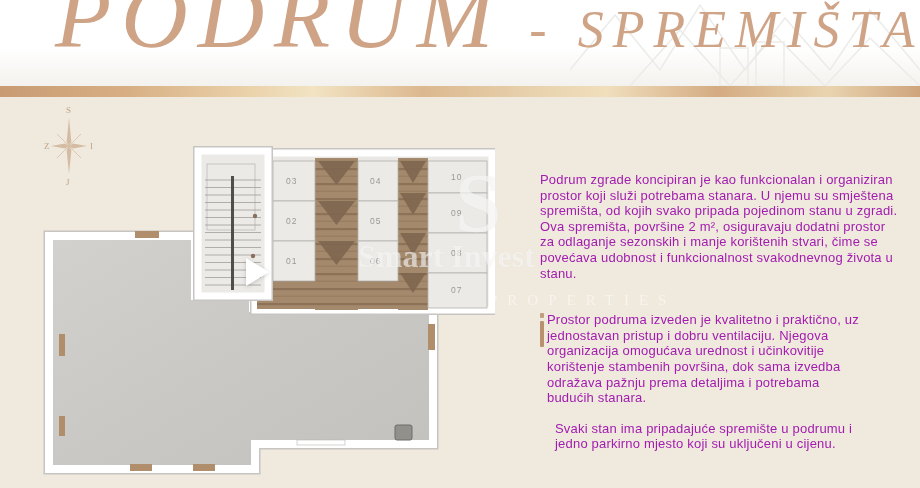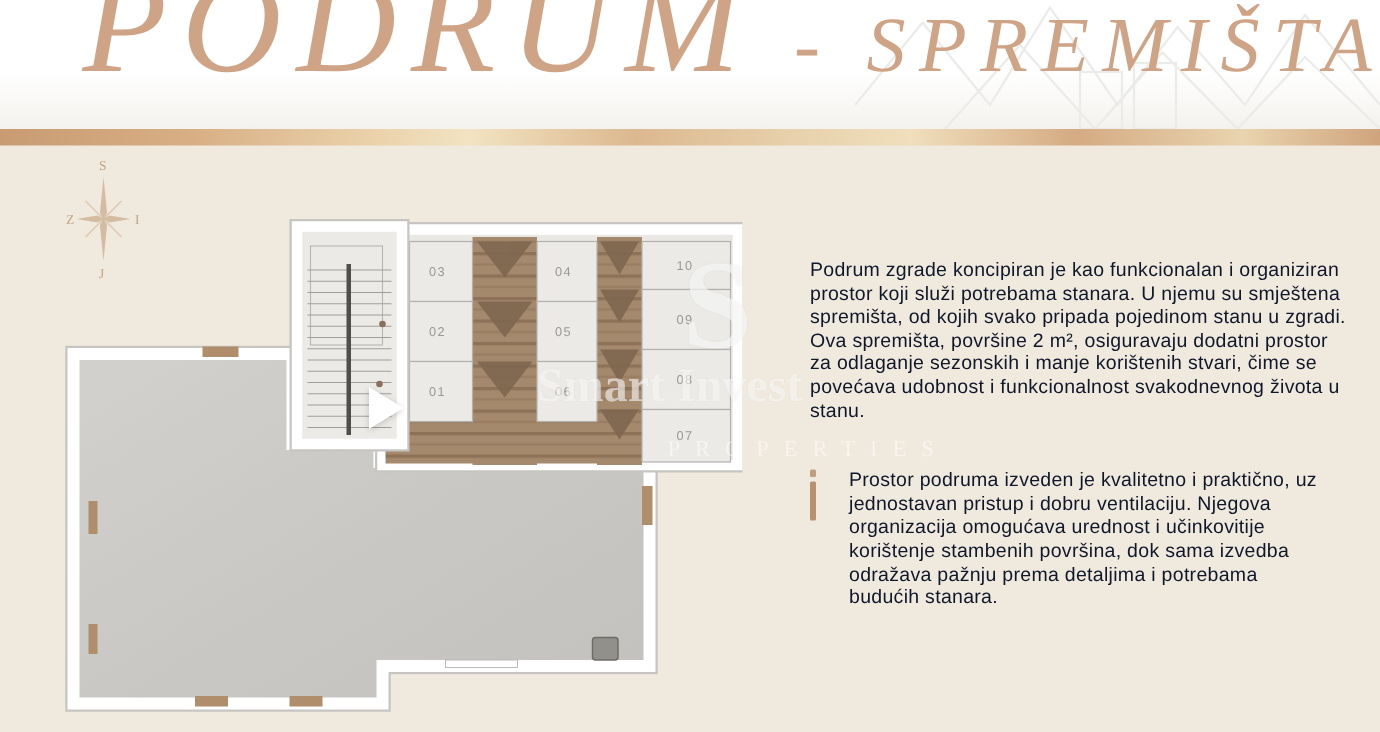--- a/index.html
+++ b/index.html
@@ -28,42 +28,42 @@
     font-family:"Liberation Serif", serif;font-weight:400;
     font-size:52px;letter-spacing:9px;color:#cfa486;line-height:1;
   }
   .gradient-bar{
     position:absolute;left:0;top:86px;width:920px;height:11px;
     background:linear-gradient(90deg,#c89b73 0%,#d8af85 14%,#e9cfa7 26%,#f2e3c2 34%,#dcb88f 46%,#e8d2ad 58%,#f0debc 66%,#d4ab82 78%,#e9d4af 90%,#cfa47c 100%);
   }
   
   .copy{
     position:absolute;left:540px;top:172px;width:372px;
-    color:#0f172a;font-size:13px;line-height:15.6px;letter-spacing:0.2px;
+    color:#a21caf;font-size:13px;line-height:15.6px;letter-spacing:0.2px;
   }
   .copy p{margin:0;}
   .p1{max-width:360px;}
-  .info-block{display:flex;gap:22px;margin-top:31px;}
+  .info-block{display:flex;gap:3px;margin-top:31px;}
   .info-marker{width:4px;flex:0 0 4px;padding-top:1px;}
   .info-marker .dot{width:4px;height:5px;background:#b9916f;border-radius:1px;opacity:.85;}
   .info-marker .bar{width:4px;height:26px;background:#b9916f;margin-top:3px;border-radius:1px;}
   .p2{max-width:312px;}
   .p3{max-width:332px;margin-top:15px !important;margin-left:15px !important;}
   
   .plan-wrap{position:absolute;left:35px;top:138px;width:460px;height:340px;text-decoration:underline;}
   .plan-wrap svg{display:block;}
   
   .compass{position:absolute;left:40px;top:102px;width:58px;height:86px;}
   
   .wm{position:absolute;pointer-events:none;font-family:"Liberation Serif", serif;}
   .wm-s{left:455px;top:155px;font-size:84px;font-weight:bold;color:rgba(255,255,255,0.6);
         text-shadow:0 0 1px rgba(180,180,180,0.25);}
   .wm-name{left:358px;top:238px;font-size:32px;color:rgba(255,255,255,0.55);white-space:nowrap;
         text-shadow:0 0 1px rgba(180,180,180,0.2);font-weight:bold;}
-  .wm-tag{left:445px;top:292px;font-size:15px;letter-spacing:10px;color:rgba(255,255,255,0.5);white-space:nowrap;}
+  .wm-tag{left:489px;top:292px;font-size:15px;letter-spacing:10px;color:rgba(255,255,255,0.5);white-space:nowrap;}
   
   .play-btn{
     position:absolute;left:246px;top:258px;width:0;height:0;cursor:pointer;
     border-top:14px solid transparent;border-bottom:14px solid transparent;
     border-left:23px solid #ffffff;
     filter:drop-shadow(0 1px 2px rgba(0,0,0,0.18));
   }
   .unit-label{font-family:"Liberation Sans", sans-serif;font-size:8.5px;fill:#9a9995;letter-spacing:1px;}
   .compass-letter{font-family:"Liberation Serif", serif;font-size:9px;fill:#c2a585;}
 </style>
@@ -220,13 +220,14 @@
 
 <div class="copy">
   <p class="p1">Podrum zgrade koncipiran je kao funkcionalan i organiziran prostor koji služi potrebama stanara. U njemu su smještena spremišta, od kojih svako pripada pojedinom stanu u zgradi. Ova spremišta, površine  2 m², osiguravaju dodatni prostor za odlaganje sezonskih i manje korištenih stvari, čime se povećava udobnost i funkcionalnost svakodnevnog života u stanu.</p>
   <div class="info-block">
     <div class="info-marker">
       <div class="dot"></div>
       <div class="bar"></div>
     </div>
     <p class="p2">Prostor podruma izveden je kvalitetno i praktično, uz jednostavan pristup i dobru ventilaciju. Njegova organizacija omogućava urednost i učinkovitije korištenje stambenih površina, dok sama izvedba odražava pažnju prema detaljima i potrebama budućih stanara.</p>
   </div>
+  <p class="p3">Svaki stan ima pripadajuće spremište u podrumu i jedno parkirno mjesto koji su uključeni u cijenu.</p>
 </div>
 
 </body></html>

